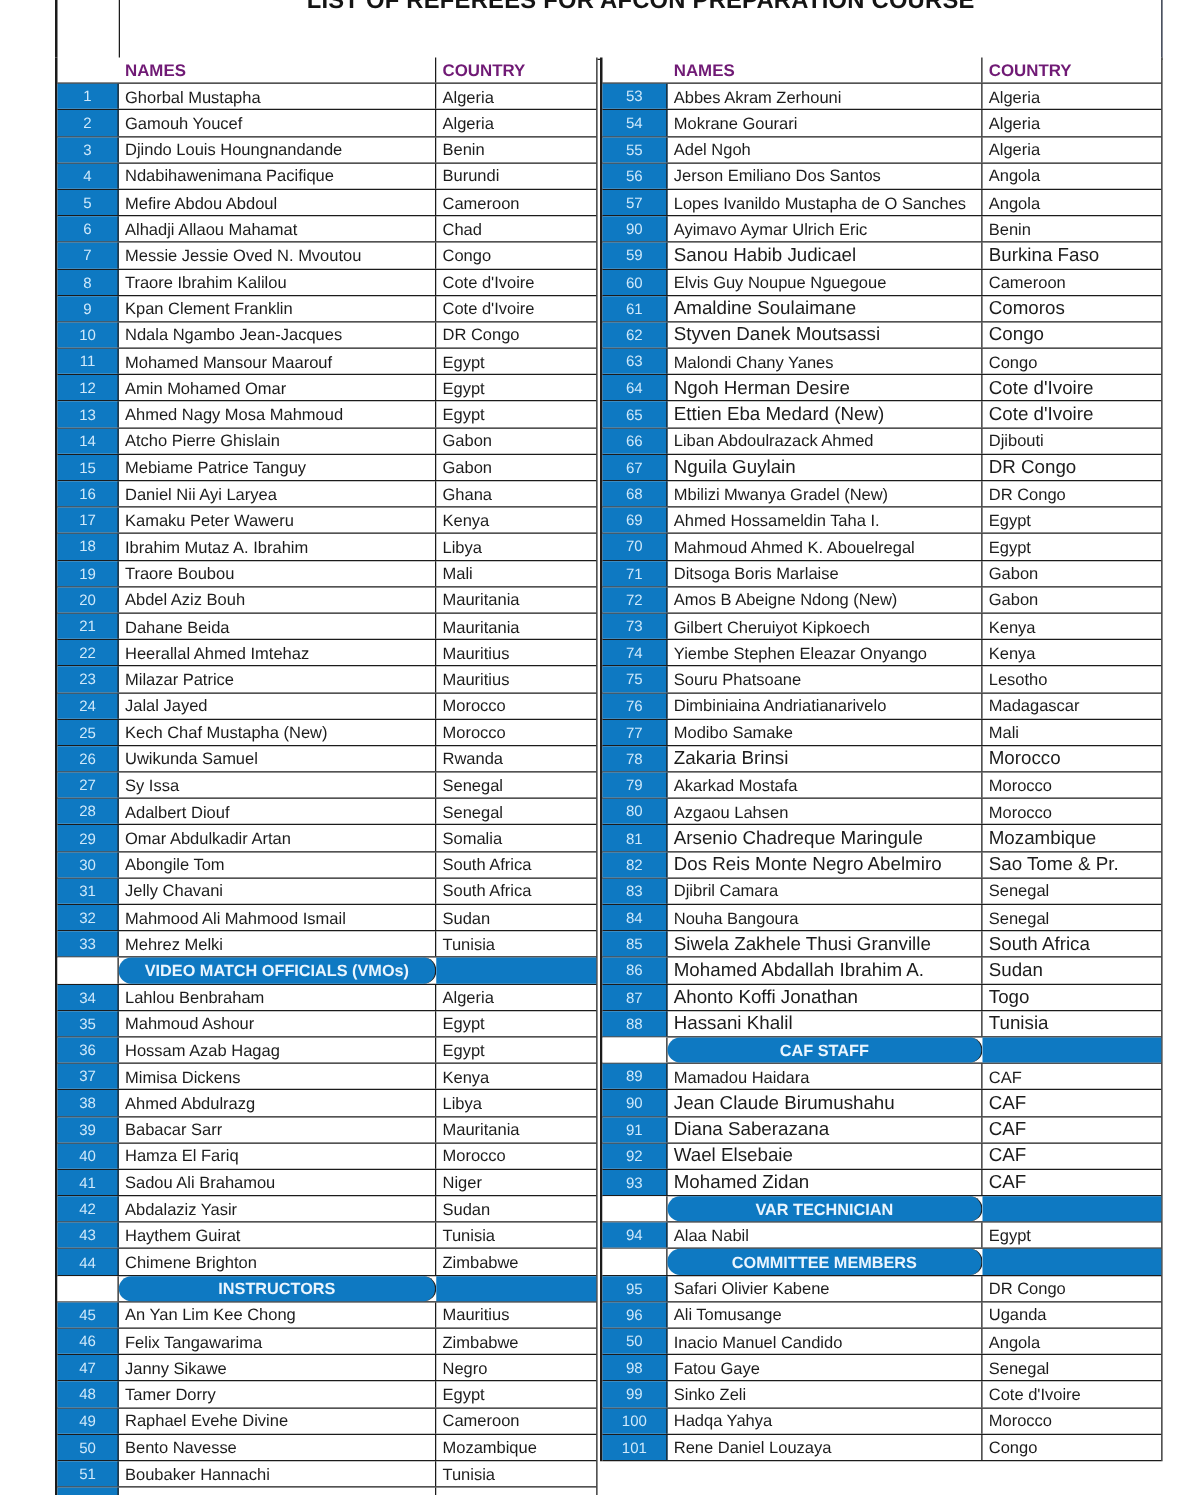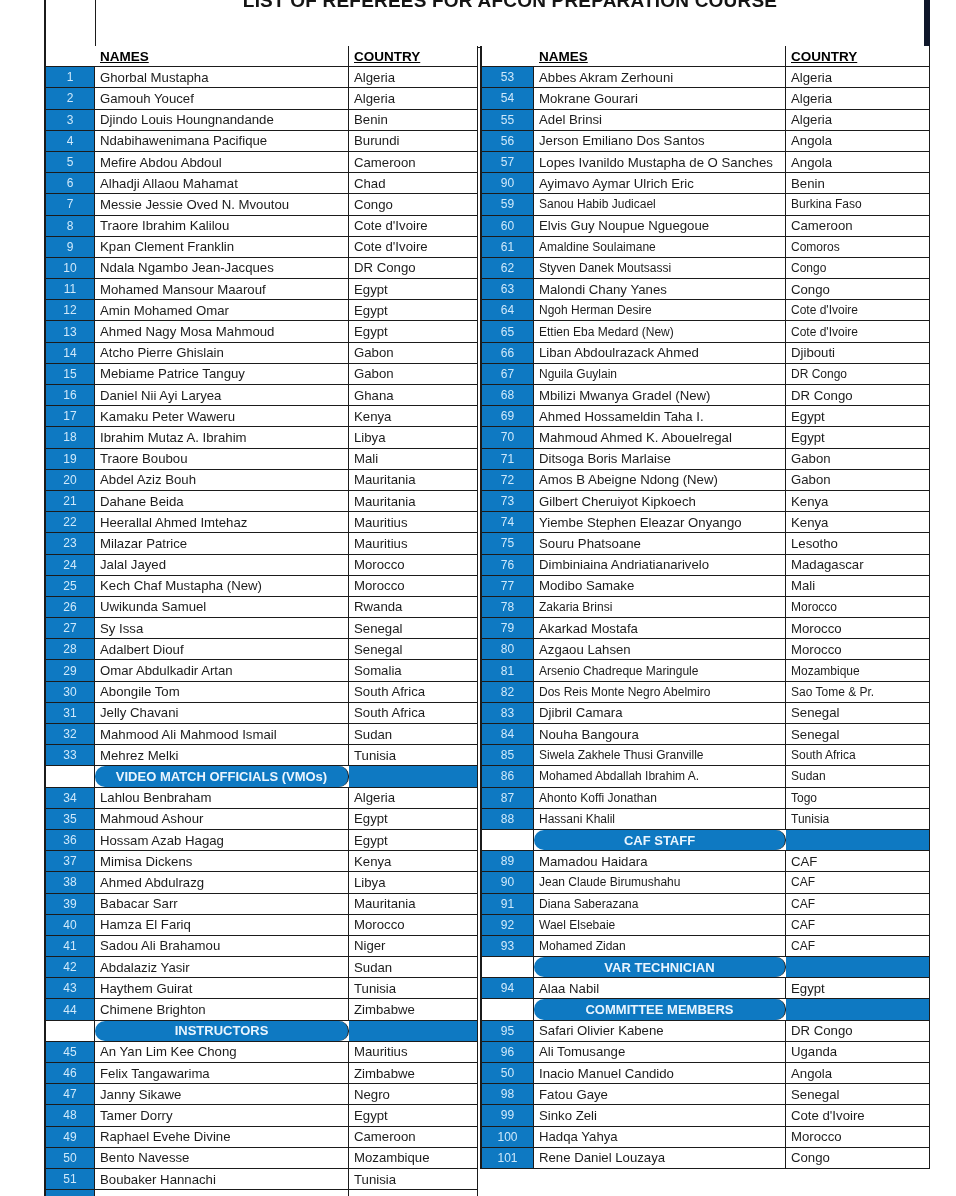--- a/index.html
+++ b/index.html
@@ -8,21 +8,21 @@
     background:#ffffff;
     font-family:"Liberation Sans", sans-serif;
     -webkit-font-smoothing:antialiased;
   }
 
   
   .title-block{
     position:absolute; left:44px; top:0; width:886px; height:48px;
     box-sizing:border-box;
     border-left:2px solid #1b1b1b;
-    border-right:6px solid #0f172a;
+    border-right:1px solid #0f172a;
     border-bottom:1px solid #1b1b1b;
     background:#fff;
   }
   .title-col-divider{
     position:absolute; left:49px; top:0; bottom:0; width:1px; background:#1b1b1b;
   }
   .doc-title{
     position:absolute; left:50px; right:0; top:-10px;
     text-align:center; white-space:nowrap;
     font-size:19px; font-weight:bold; color:#141414; letter-spacing:.2px;
@@ -60,32 +60,32 @@
   }
   .country-cell{
     padding-left:5px; font-size:13.2px; color:#1c1c1c;
   }
   #left-table  .country-cell{ width:128px; }
   #right-table .country-cell{ width:143px; }
 
   
   .header-row .no-cell{ color:#ffffff; font-weight:bold; font-size:13px;margin-top:26px; }
   .header-row .name-cell,
-  .header-row .country-cell{ font-weight:bold; color:#000000; font-size:13.5px;text-decoration:underline; }
+  .header-row .country-cell{ font-weight:bold; color:#701a75; font-size:13.5px; }
 
   
   .section-row .no-cell{ background:#ffffff; }
   .section-row .name-cell{
     background:#0e79c2; color:#eaf5fe; font-weight:bold; font-size:13px;
     justify-content:center; padding-left:0;border-radius:10px;
   }
   .section-row .country-cell{ background:#0e79c2; }
 
   
-  .row.small .name-cell, .row.small .country-cell{ font-size:12px; }
+  .row.small .name-cell, .row.small .country-cell{ font-size:15px; }
 
   
   .partial-row{ border-bottom:none; }
 </style>
 </head>
 <body>
 
 <div class="title-block">
   <div class="title-col-divider"></div>
   <div class="doc-title">LIST OF REFEREES FOR AFCON PREPARATION COURSE</div>
@@ -383,21 +383,21 @@
         <div class="cell name-cell">Abbes Akram Zerhouni</div>
         <div class="cell country-cell">Algeria</div>
       </div>
       <div class="row">
         <div class="cell no-cell">54</div>
         <div class="cell name-cell">Mokrane Gourari</div>
         <div class="cell country-cell">Algeria</div>
       </div>
       <div class="row">
         <div class="cell no-cell">55</div>
-        <div class="cell name-cell">Adel Brinsi</div>
+        <div class="cell name-cell">Adel Ngoh</div>
         <div class="cell country-cell">Algeria</div>
       </div>
       <div class="row">
         <div class="cell no-cell">56</div>
         <div class="cell name-cell">Jerson Emiliano Dos Santos</div>
         <div class="cell country-cell">Angola</div>
       </div>
       <div class="row">
         <div class="cell no-cell">57</div>
         <div class="cell name-cell">Lopes Ivanildo Mustapha de O Sanches</div>

